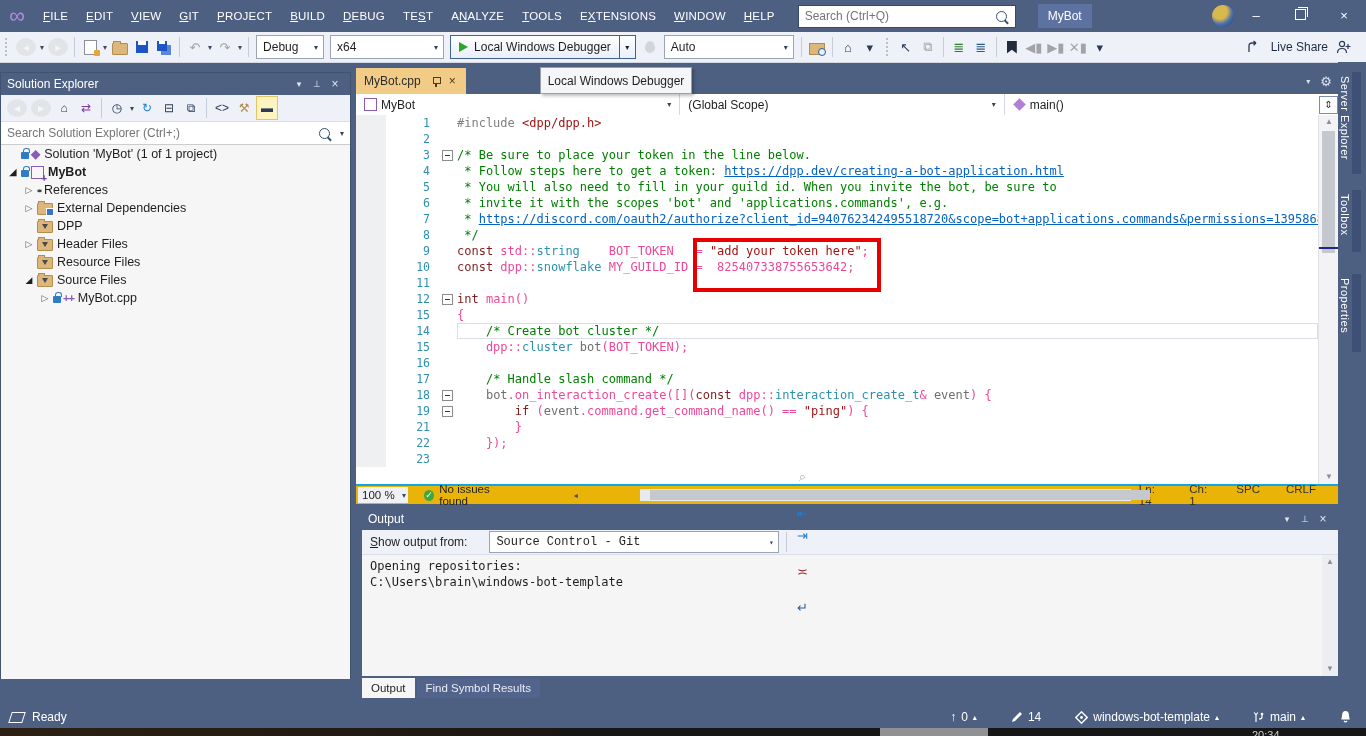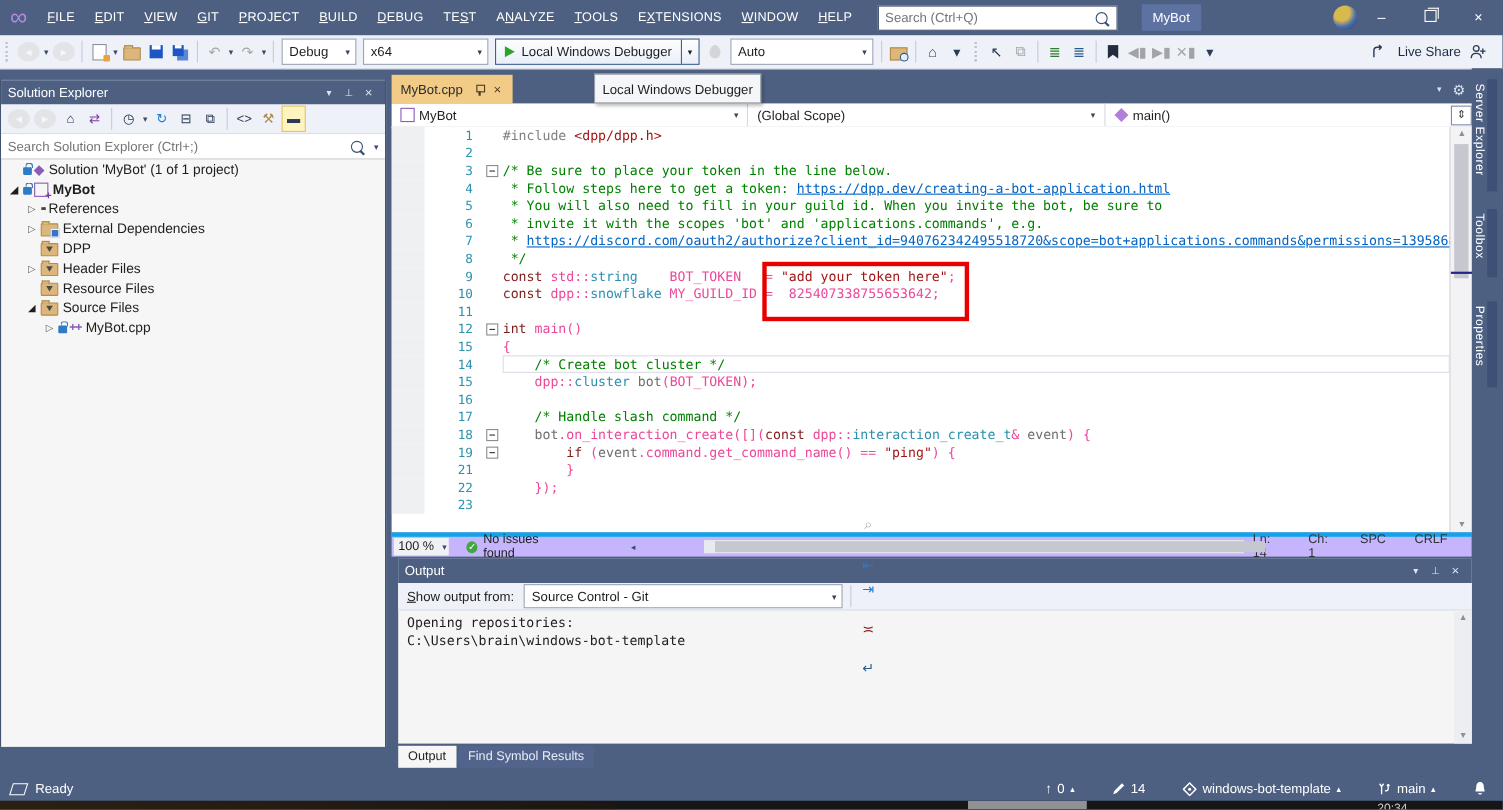--- a/index.html
+++ b/index.html
@@ -117,38 +117,38 @@
   .t-pp{color:#808080;} .t-cm{color:#008000;} .t-kw{color:#7f1d1d;}
   .t-ty{color:#2b91af;} .t-str{color:#a31515;} .t-pl{color:#ec4899;} .t-va{color:#6f6f6f;}
   .t-lk{color:#0563c1;text-decoration:underline;}
   #red-box{position:absolute;left:337px;top:170px;width:180px;height:46px;border:4px solid #e80000;z-index:4;}
   
   #vscroll{position:absolute;left:962px;top:47px;width:20px;height:369px;background:#f3f3f5;border-left:1px solid #e2e2e6;}
   .sb-arrow{position:absolute;left:0;width:20px;height:14px;text-align:center;font-size:8px;color:#8a8f9c;line-height:14px;}
   #vthumb{position:absolute;left:3px;top:16px;width:13px;height:122px;background:#c5c8cf;}
   #caret-mark{position:absolute;left:0;top:132px;width:20px;height:2px;background:#23238c;}
   
-  #ebar{position:absolute;left:0;top:416px;width:982px;height:18px;background:#c4b5fd;border-top:4px solid #0ea5e9;display:flex;align-items:center;font-size:11.5px;}
+  #ebar{position:absolute;left:0;top:416px;width:982px;height:18px;background:#eab308;border-top:2px solid #0ea5e9;display:flex;align-items:center;font-size:11.5px;}
   #zoom-combo{width:54px;height:16px;background:#f0f1f4;display:flex;align-items:center;margin-left:2px;}
   #zoom-combo .cv{flex:1;padding-left:4px;}
   .okdot{width:11px;height:11px;border-radius:50%;background:#3fa73f;color:#fff;font-size:9px;line-height:11px;text-align:center;margin:0 5px 0 16px;}
   #hs{height:12px;background:#e9eaee;position:relative;margin-left:60px;width:530px;}
   #hthumb{position:absolute;left:10px;top:1px;width:500px;height:10px;background:#c5c8cf;}
   .ebar-right{margin-left:auto;display:flex;gap:26px;padding-right:22px;color:#333;}
 
   
   #rstrip{left:1338px;top:62px;width:28px;height:644px;background:#4d6082;}
   .vtab{position:absolute;left:0;width:28px;display:flex;}
   .vtab .vt{writing-mode:vertical-rl;font-size:11px;color:#fff;letter-spacing:.5px;padding:4px 1px;}
   .vtab::after{content:"";width:9px;background:#3e5075;}
 
   
   #output{left:362px;top:508px;width:976px;height:168px;background:#f5f5f5;}
   #out-tools{height:24px;background:#eef1f8;display:flex;align-items:center;font-size:12px;padding:0 8px;border-bottom:1px solid #dadee8;}
-  #out-combo{width:288px;height:20px;margin-left:9px;}
+  #out-combo{width:288px;height:20px;margin-left:22px;font-family:Liberation Mono, monospace;}
   #out-body{position:absolute;left:0;top:47px;right:16px;bottom:0;font:12px/16px "DejaVu Sans Mono",monospace;color:#1e1e1e;padding:3px 0 0 8px;white-space:pre;}
   #out-scroll{position:absolute;right:0;top:47px;width:16px;bottom:0;background:#eceef2;}
 
   
   #statusbar{left:0;top:706px;width:1366px;height:22px;background:#4d6082;color:#fff;display:flex;align-items:center;font-size:12px;}
   #ready-ico{width:12px;height:9px;border:1px solid #fff;transform:skewX(-18deg);margin:0 8px 0 10px;}
   .sb-item{display:flex;align-items:center;gap:5px;margin-left:34px;}
   .sb-item svg{display:block;}
   .sb-caret{font-size:8px;}
   #sb-right{margin-left:auto;display:flex;align-items:center;padding-right:14px;}

